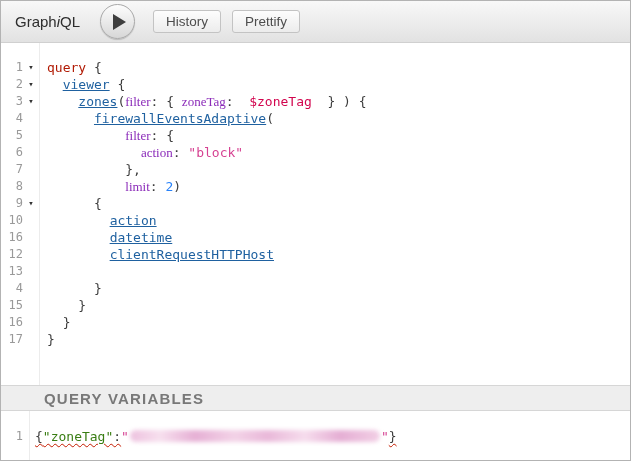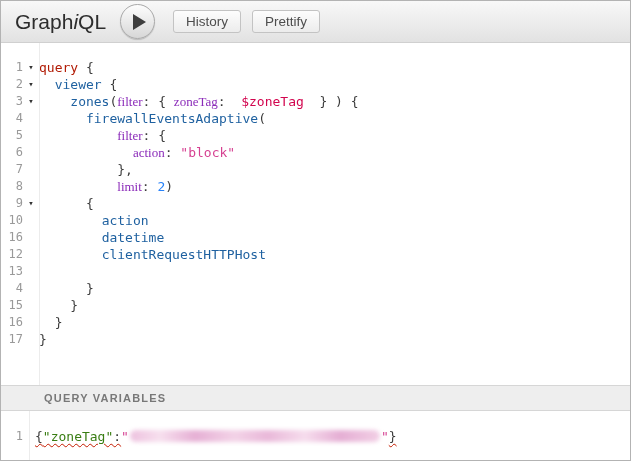--- a/index.html
+++ b/index.html
@@ -12,21 +12,21 @@
     background:#fff; overflow:hidden;
   }
   
   .topbar{
     height:42px; flex:none;
     background:linear-gradient(#f8f8f8,#e2e2e2);
     border-bottom:1px solid #d0d0d0;
     display:flex; align-items:center;
     padding-left:14px;
   }
-  .logo{ font-size:21px; color:#2d2d2d; letter-spacing:0; margin-right:14px; }
+  .logo{ font-size:15px; color:#2d2d2d; letter-spacing:0; margin-right:20px; }
   .logo em{ font-style:italic; }
   .exec-btn{
     width:35px; height:35px; border-radius:50%;
     background:linear-gradient(#fdfdfd,#d7d7d7);
     border:1px solid #a9a9a9;
     box-shadow:0 1px 1px rgba(0,0,0,.18);
     display:flex; align-items:center; justify-content:center;
     cursor:pointer; margin-right:18px;
   }
   .play-tri{
@@ -54,40 +54,40 @@
   .editor .gutter-rule{ left:38px; }
   .code-line{ display:flex; line-height:17px; }
   .gutter-num{
     width:22px; flex:none; text-align:right;
     color:#999; font-size:12px; line-height:17px;
   }
   .fold{
     width:16px; flex:none; text-align:center;
     font-size:9px; color:#333; line-height:17px; cursor:pointer;
   }
-  .code{ white-space:pre; padding-left:0; color:var(--c-p); }
-  .tk-kw{ color:var(--c-kw); } .tk-prop{ color:var(--c-prop); }
+  .code{ white-space:pre; padding-left:8px; color:var(--c-p); }
+  .tk-kw{ color:var(--c-kw); } .tk-prop{ color:var(--c-prop);text-decoration:underline; }
   .tk-attr{ color:var(--c-attr);font-family:Liberation Serif, serif; } .tk-def{ color:var(--c-def); }
   .tk-str{ color:var(--c-str); } .tk-num{ color:var(--c-num); }
   .tk-p{ color:var(--c-p); } .tk-jkey{ color:var(--c-jkey); }
   .sq{
     text-decoration-line:underline;
     text-decoration-style:wavy;
     text-decoration-color:#c41a00;
     text-decoration-thickness:1px;
     text-underline-offset:2px;
   }
   
   .var-title{
     flex:none; height:26px; background:#eeeeee;
     border-top:1px solid #d6d6d6; border-bottom:1px solid #d6d6d6;
     display:flex; align-items:center; padding-left:43px;
   }
   .var-title span{
-    font-size:11px; font-weight:bold; letter-spacing:1.2px;
+    font-size:15px; font-weight:bold; letter-spacing:1.2px;
     color:#787878;
   }
   .var-editor{
     flex:1 1 auto; background:#fff; position:relative;
     font-family:"DejaVu Sans Mono", monospace; font-size:13px;
     padding-top:17px; overflow:hidden;
   }
   .var-editor .gutter-rule{ left:28px; }
   .var-editor .code{ padding-left:12px; }
   .redact{

